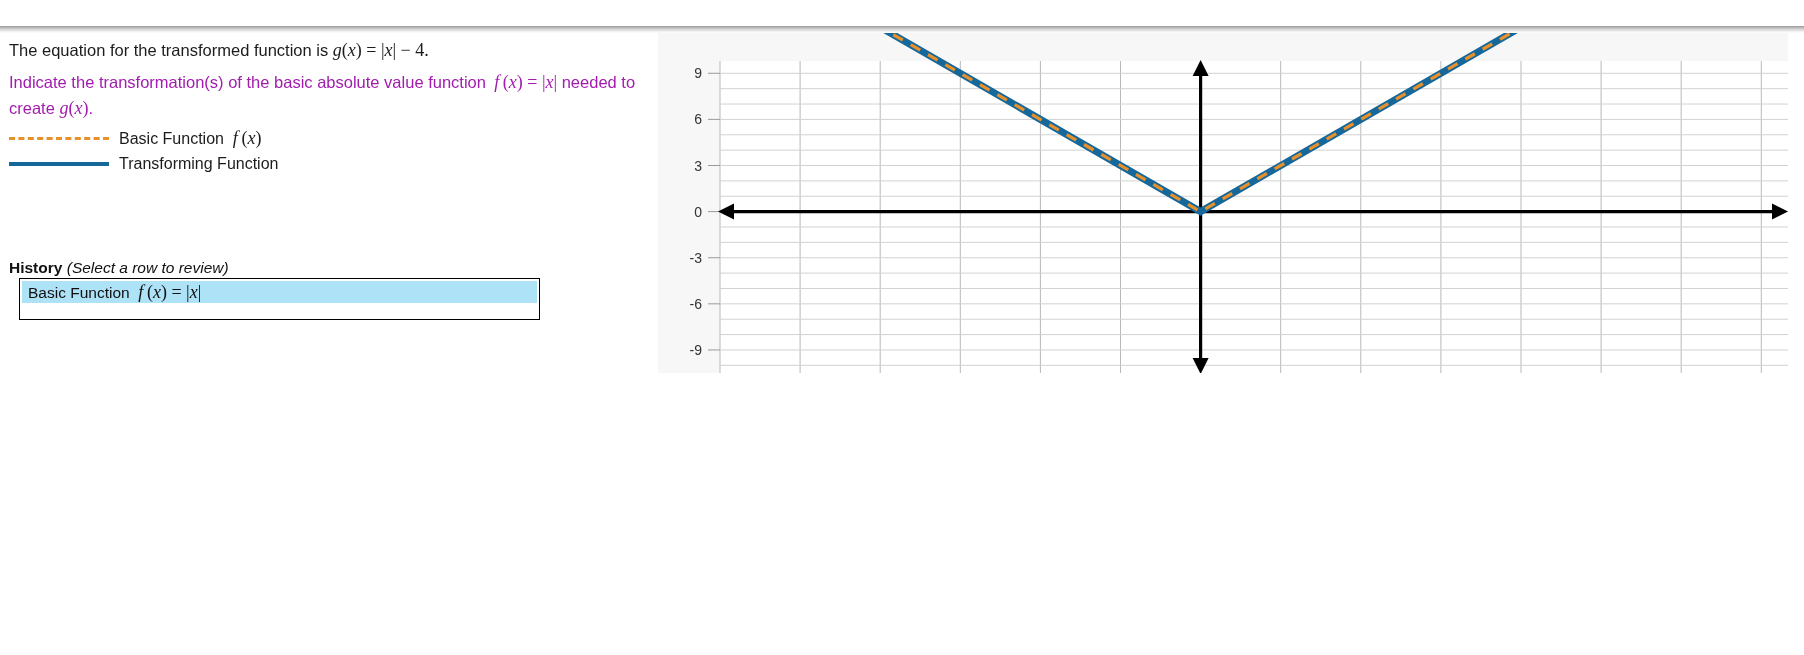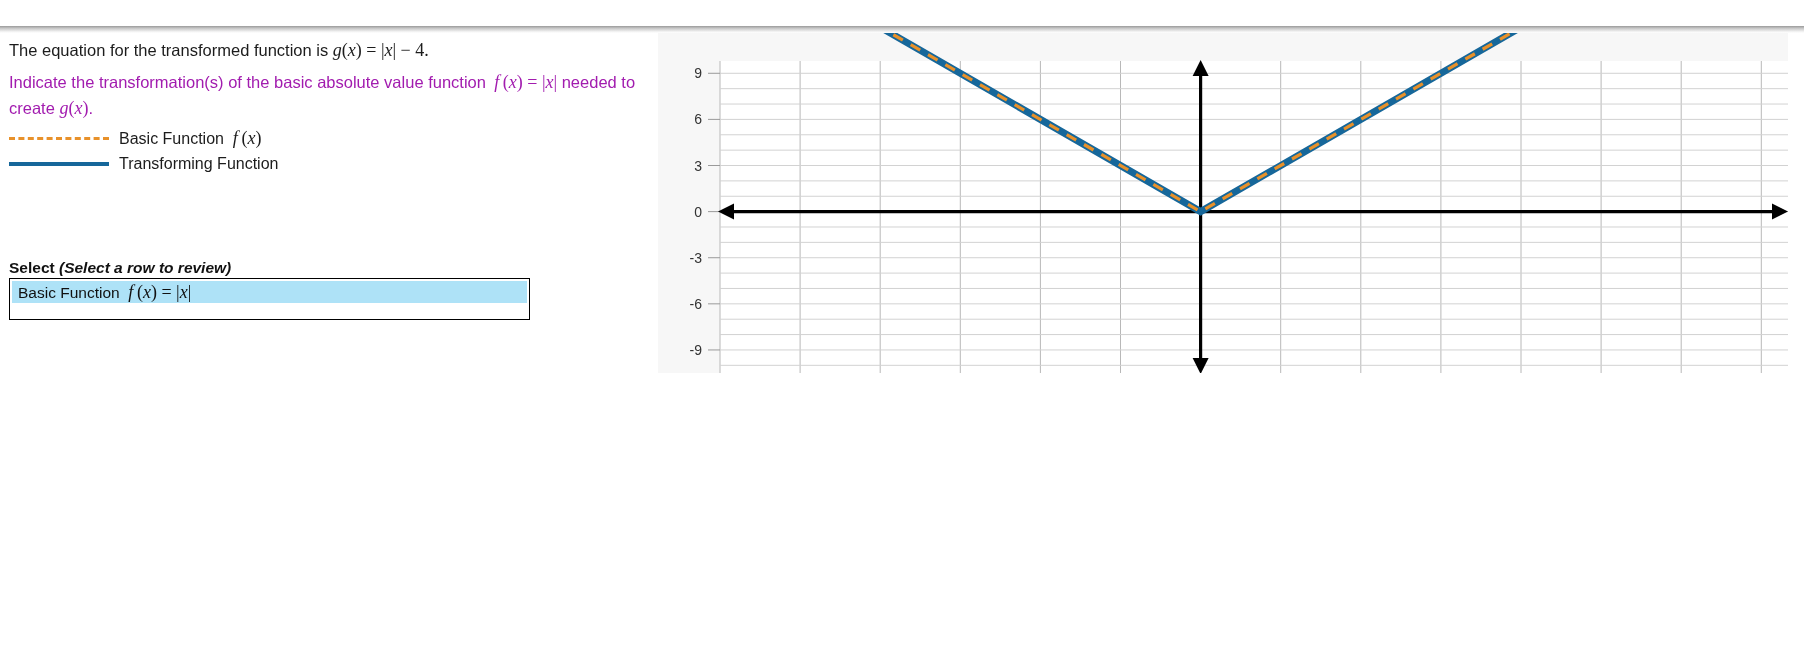--- a/index.html
+++ b/index.html
@@ -40,23 +40,23 @@
   .swatch.dashed {
     height: 0; border-top: 3px dashed #E8912A;
   }
   .swatch.solid { background: #16679A; height: 4px; }
   .legend-label { font-size: 16px; color: #1c1c1c; }
 
   .history-head {
     position: absolute; left: 9px; top: 226px; font-size: 15.5px; color: #111;
   }
   .history-head b { font-weight: 700; }
-  .history-head i { font-style: italic; font-weight: 700; }
+  .history-head i { font-style: italic; font-weight: 400; }
   .history-box {
-    position: absolute; left: 9px; top: 245px; width: 521px; height: 42px;
+    position: absolute; left: 19px; top: 245px; width: 521px; height: 42px;
     border: 1.5px solid #000; background: #fff; padding: 2px 2px;
   }
   .history-row {
     background: #AEE2F7; height: 22px; line-height: 22px;
     font-size: 15.5px; padding-left: 6px; color: #111; white-space: nowrap;
   }
 
   
   .right-col { position: absolute; left: 658px; top: 7px; width: 1146px; height: 648px; }
 
@@ -164,21 +164,21 @@
         <span class="swatch dashed"></span>
         <span class="legend-label">Basic Function&nbsp; <span class="mth">f </span><span class="mth-up">(</span><span class="mth">x</span><span class="mth-up">)</span></span>
       </div>
       <div class="legend-row second">
         <span class="swatch solid"></span>
         <span class="legend-label">Transforming Function</span>
       </div>
     </div>
 
     <div class="history-head">
-      <b>Select</b>
+      <b>History</b>
       <i>(Select a row to review)</i>
     </div>
 
     <div class="history-box">
       <div class="history-row">
         Basic Function&nbsp; <span class="mth">f </span><span class="mth-up">(</span><span class="mth">x</span><span class="mth-up">) = |</span><span class="mth">x</span><span class="mth-up">|</span>
       </div>
     </div>
   </div>
 

